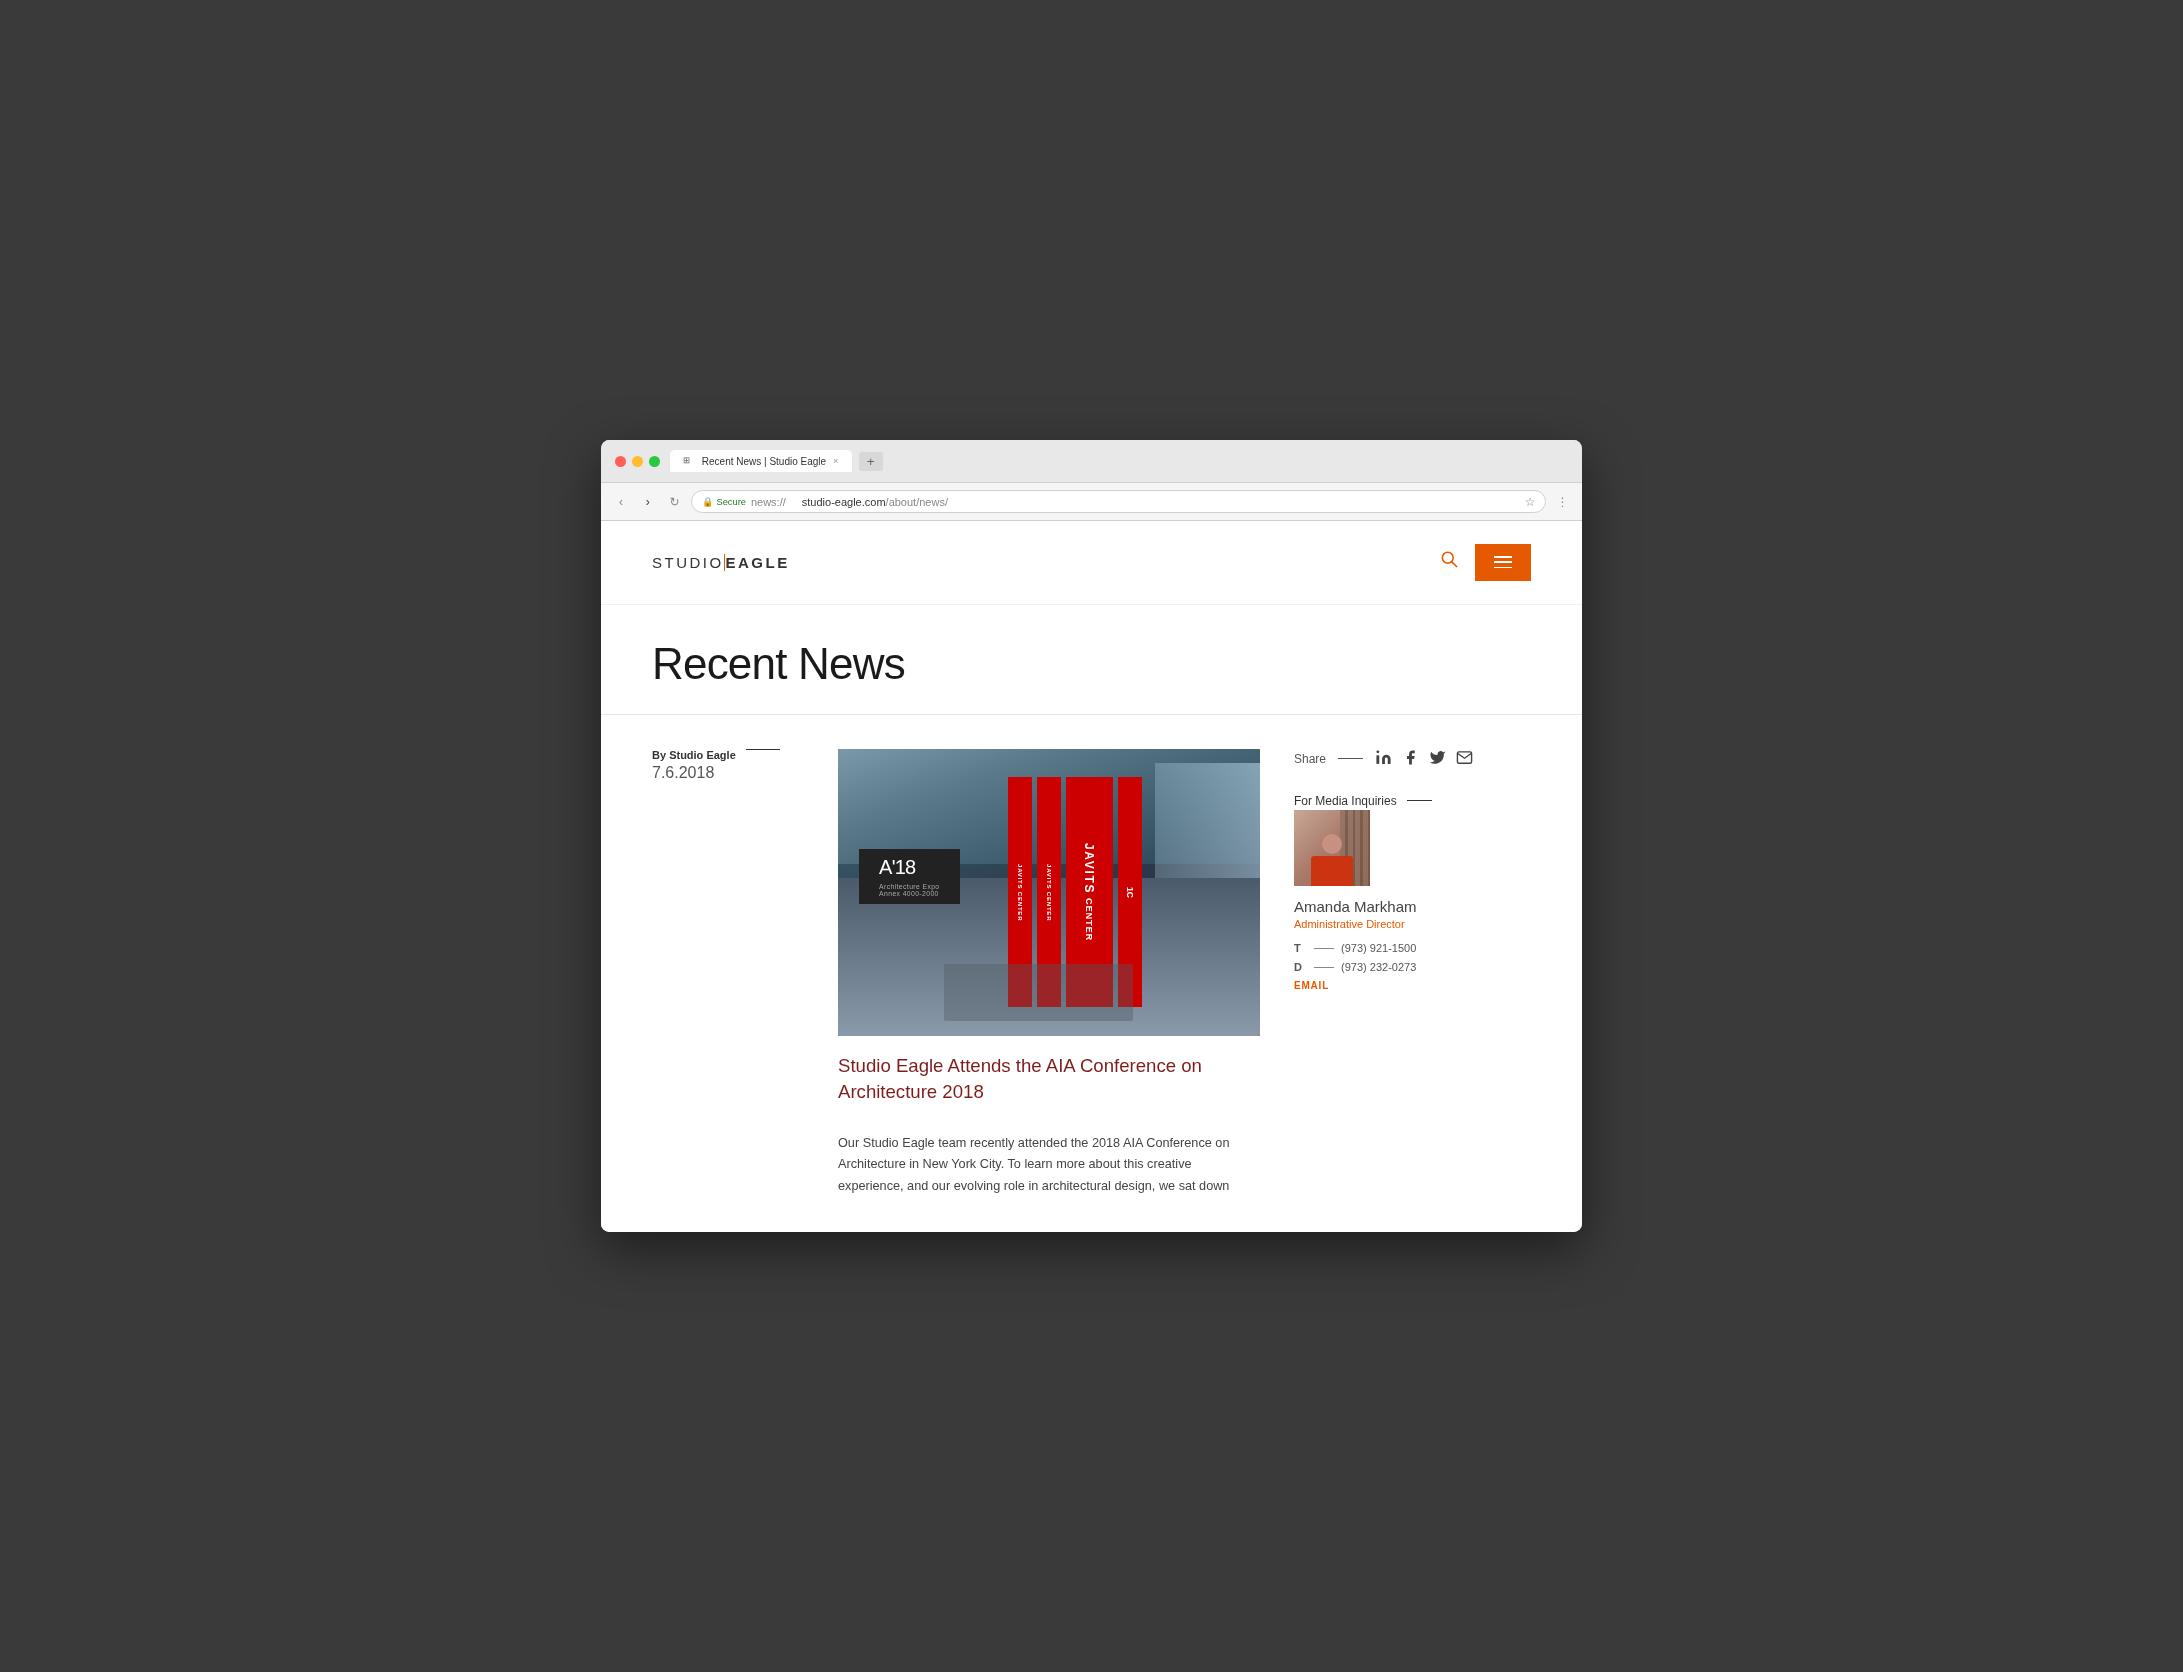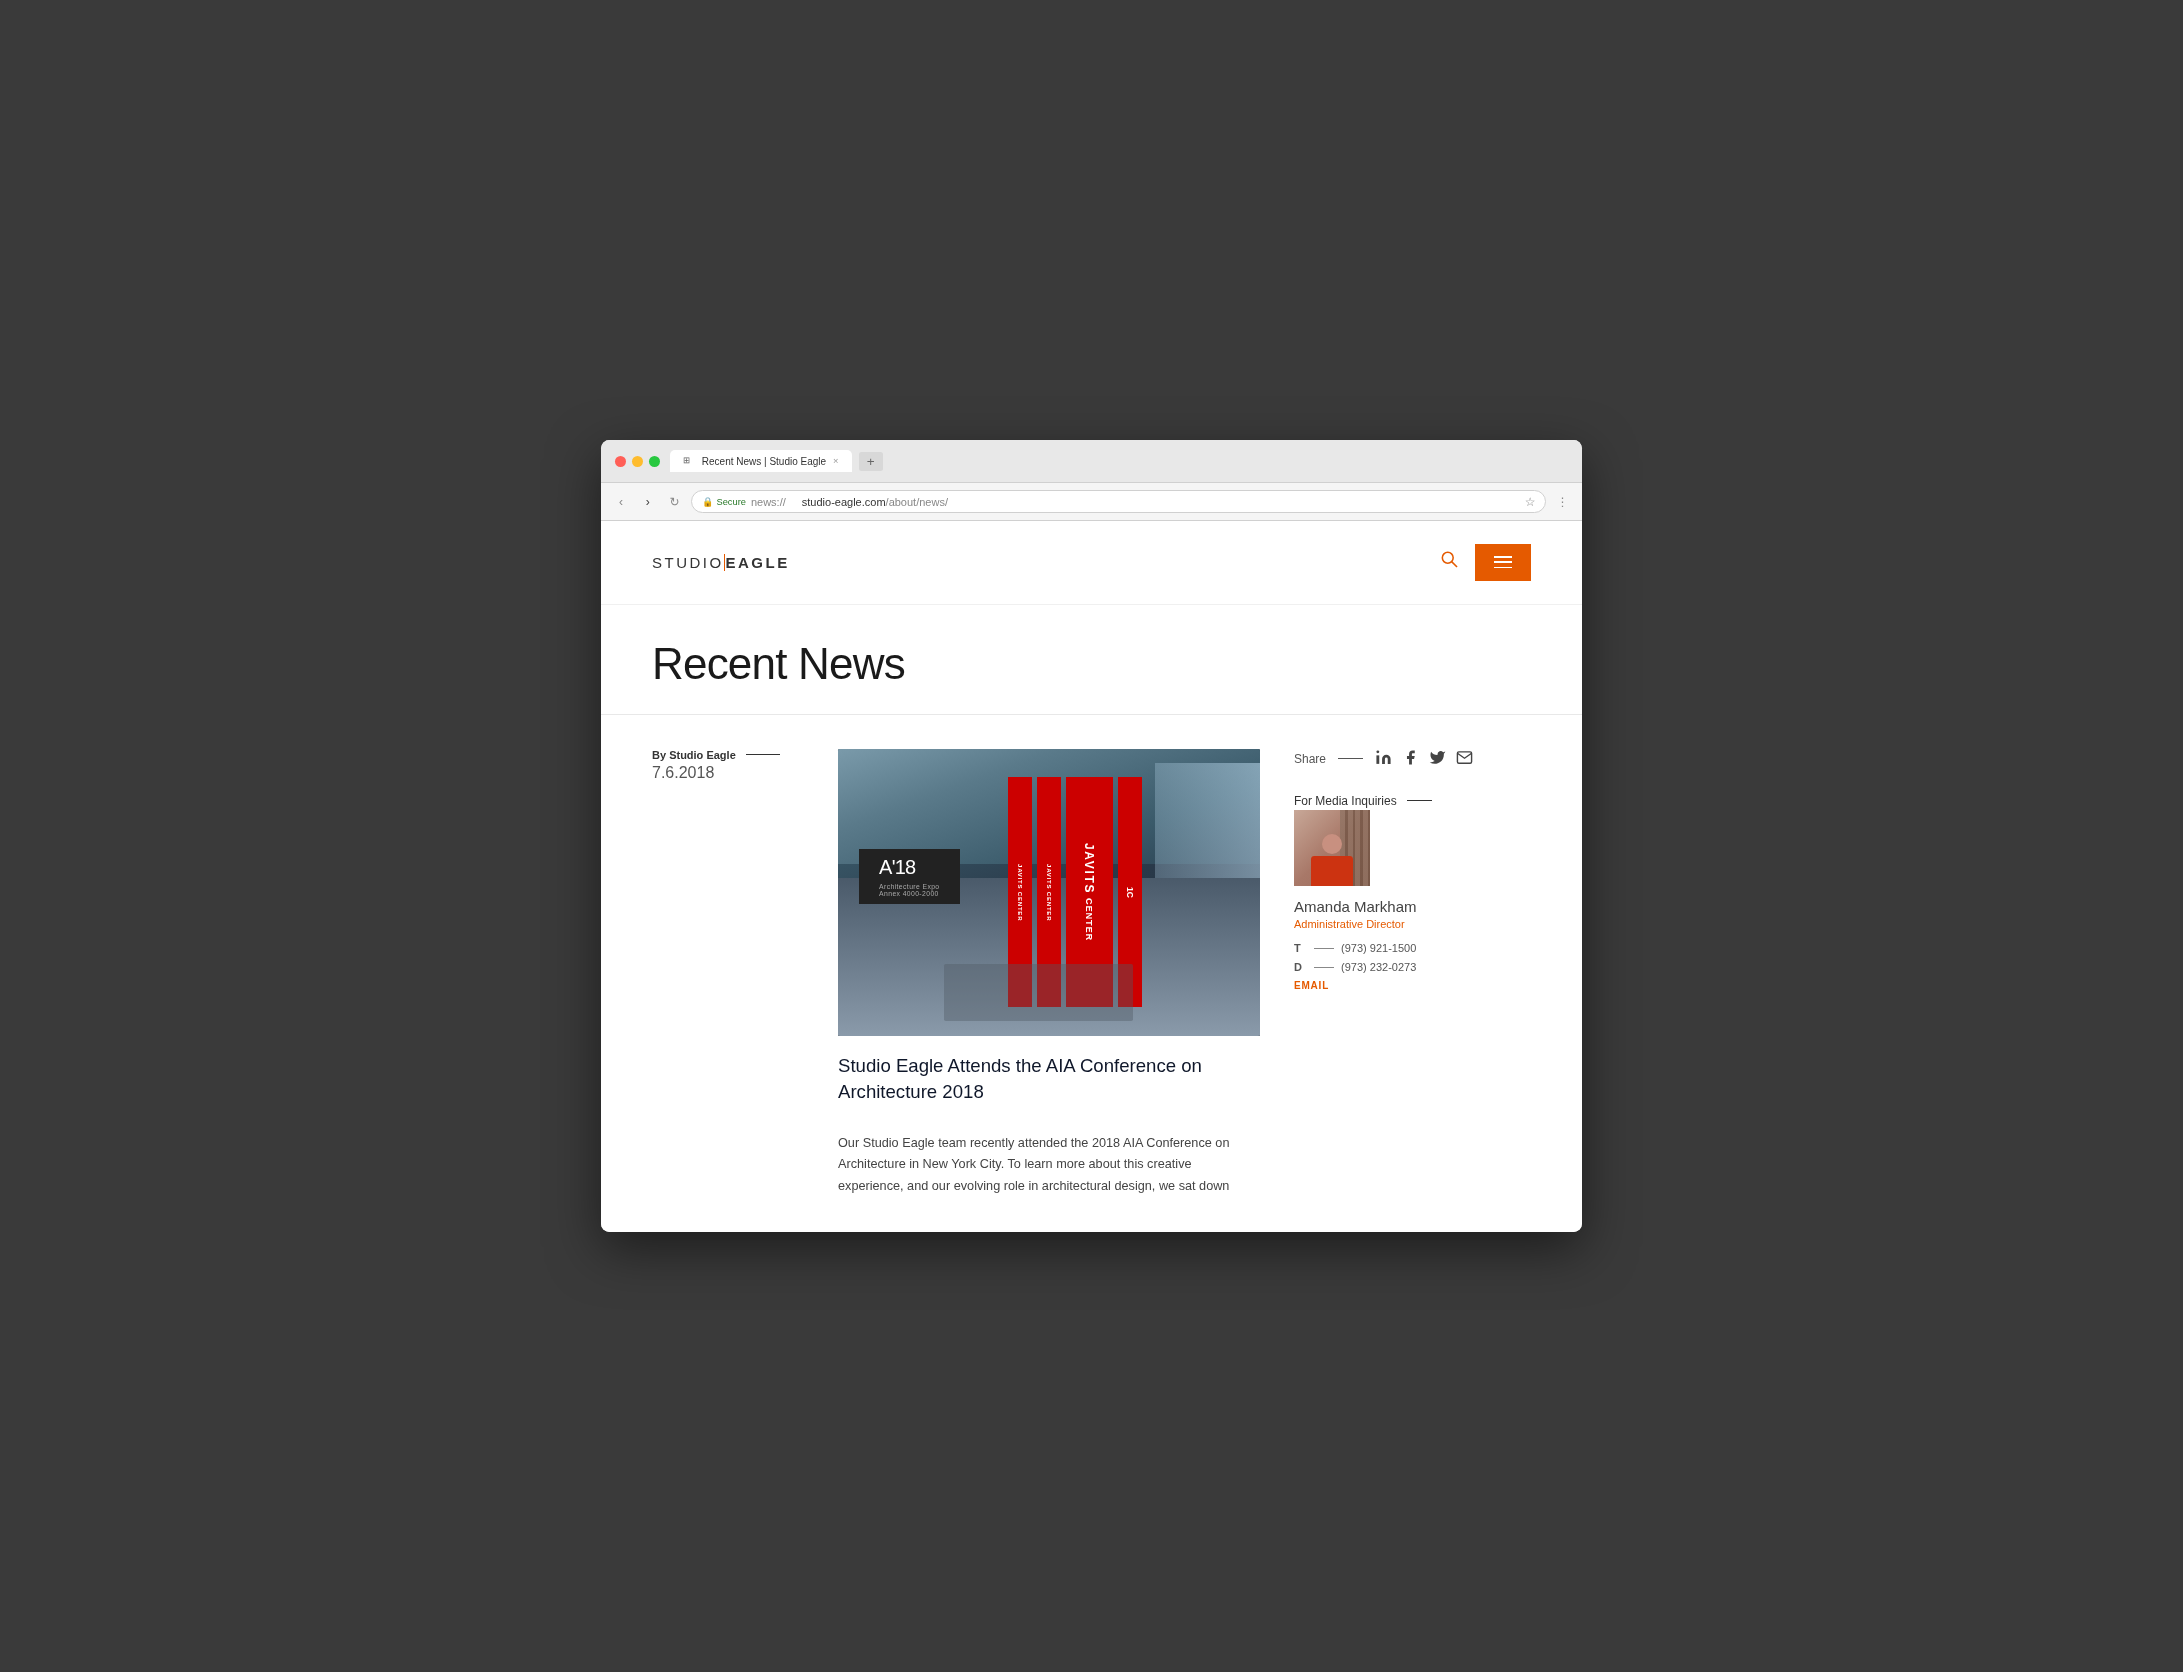--- a/index.html
+++ b/index.html
@@ -239,21 +239,20 @@
       width: 152px;
       flex-shrink: 0;
     }
 
     .author-section {
       margin-top: 0;
     }
 
     .author-line {
       display: flex;
-      align-items: center;
       gap: 10px;
       margin-bottom: 3.4px;
     }
 
     .author-name {
       font-size: 11px;
       font-weight: 600;
       color: #333;
     }
 
@@ -369,21 +368,21 @@
       height: 20%;
       background: rgba(80,90,100,0.4);
       border-radius: 1.7px;
     }
 
     
     .article-title {
       margin-top: 17px;
       font-size: 18.6px;
       font-weight: 300;
-      color: #0f172a;
+      color: #7f1d1d;
       line-height: 1.4;
       margin-bottom: 28px;
     }
 
     .article-body {
       font-size: 12.7px;
       color: #444;
       line-height: 1.7;
     }
 

